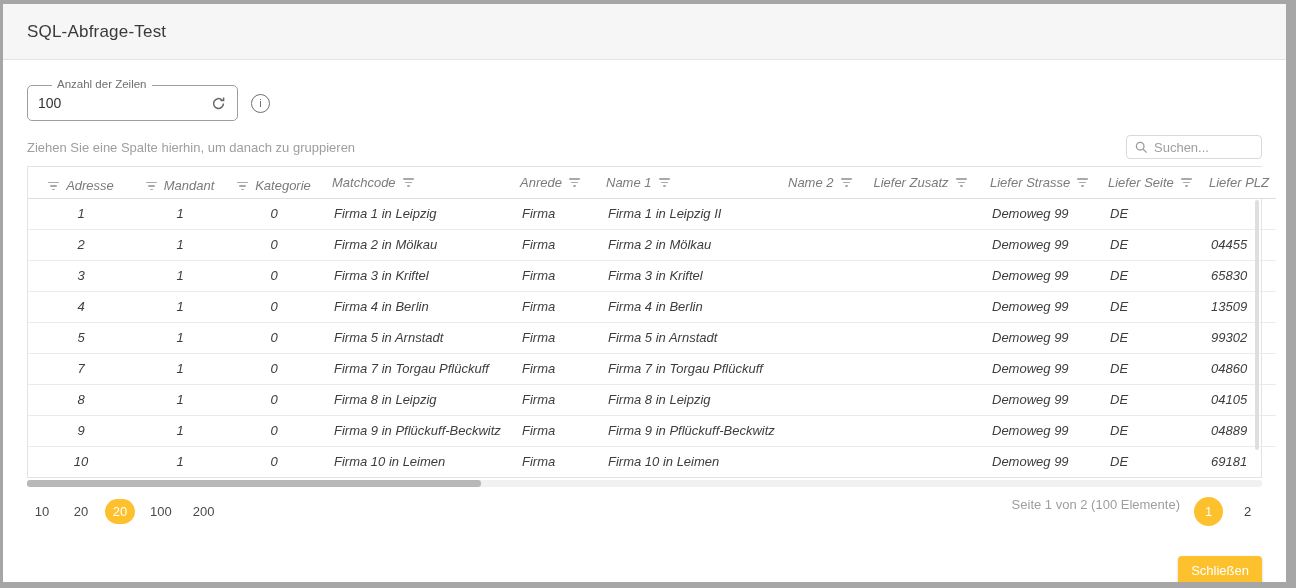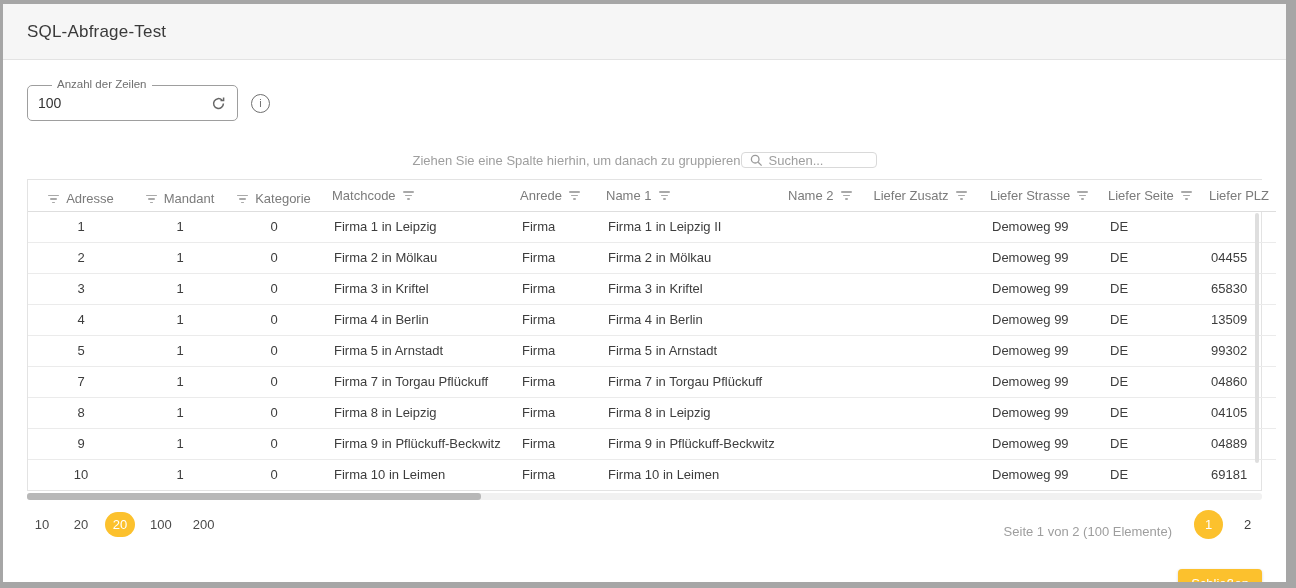--- a/index.html
+++ b/index.html
@@ -37,34 +37,34 @@
     font-family:inherit; background:transparent;
   }
   .refresh-btn { margin-left:auto; display:flex; align-items:center; cursor:pointer; }
   .info-btn {
     margin-left:13px; width:19px; height:19px; border:1.5px solid #6f6f6f; border-radius:50%;
     display:flex; align-items:center; justify-content:center;
     font-size:11px; color:#6f6f6f; cursor:pointer;
   }
 
   
-  .group-row { margin-top:26px; display:flex; justify-content:center; align-items:center; height:26px; }
+  .group-row { margin-top:13px; display:flex; justify-content:space-between; align-items:center; height:26px; }
   .group-hint { font-size:13px; color:#9e9e9e; }
   .search-box {
-    width:136px; height:16px; border:1px solid #d9d9d9; border-radius:4px;
+    width:136px; height:24px; border:1px solid #d9d9d9; border-radius:4px;
     display:flex; align-items:center; padding:0 8px; gap:6px; background:#fff;
   }
   .search-box input {
     border:none; outline:none; width:100%; font-size:13px; color:#555;
     font-family:inherit; background:transparent;
   }
   .search-box input::placeholder { color:#9e9e9e; }
 
   
-  .table-wrap { margin-top:6px; border:1px solid #e3e3e3; position:relative; }
+  .table-wrap { margin-top:6px; border:1px solid #e3e3e3; position:relative;font-style:italic; }
   table { width:100%; border-collapse:collapse; table-layout:fixed; font-size:13px; }
   col.c1{width:106px} col.c2{width:92px} col.c3{width:96px} col.c4{width:188px}
   col.c5{width:86px}  col.c6{width:182px} col.c7{width:82px} col.c8{width:120px}
   col.c9{width:118px} col.c10{width:101px} col.c11{width:77px}
   thead th {
     height:31px; font-weight:400; color:#7b7b7b; background:#fff;
     border-bottom:1px solid #dedede; padding:0 10px;
     white-space:nowrap; overflow:hidden; text-align:left; cursor:pointer;
   }
   thead th .hwrap { display:inline-flex; align-items:center; gap:7px; }
@@ -88,21 +88,21 @@
   .h-scrollbar .thumb { position:absolute; left:0; top:0; height:7px; width:454px; background:#b8b8b8; border-radius:3px; }
 
   
   .pager { margin-top:10px; display:flex; justify-content:space-between; align-items:center; }
   .page-sizes { display:flex; align-items:center; gap:9px; }
   .size-item {
     min-width:30px; height:25px; padding:0 6px; display:flex; align-items:center; justify-content:center;
     font-size:13px; color:#4a4a4a; cursor:pointer; border-radius:13px;
   }
   .size-item.selected { background:var(--accent,#fcc12d); color:#fff; }
-  .pager-right { display:flex; align-items:flex-end; gap:22px; }
+  .pager-right { display:flex; align-items:flex-start; gap:14px; }
   .pager-info { font-size:13px; color:#9e9e9e; }
   .pages { display:flex; align-items:center; gap:10px; }
   .page-item {
     width:29px; height:29px; border-radius:50%; display:flex; align-items:center; justify-content:center;
     font-size:13px; color:#3d3d3d; cursor:pointer;
   }
   .page-item.selected { background:var(--accent,#fcc12d); color:#fff; }
 
   .dlg-footer { display:flex; justify-content:flex-end; margin-top:30px; padding-bottom:8px; }
   .close-btn {

